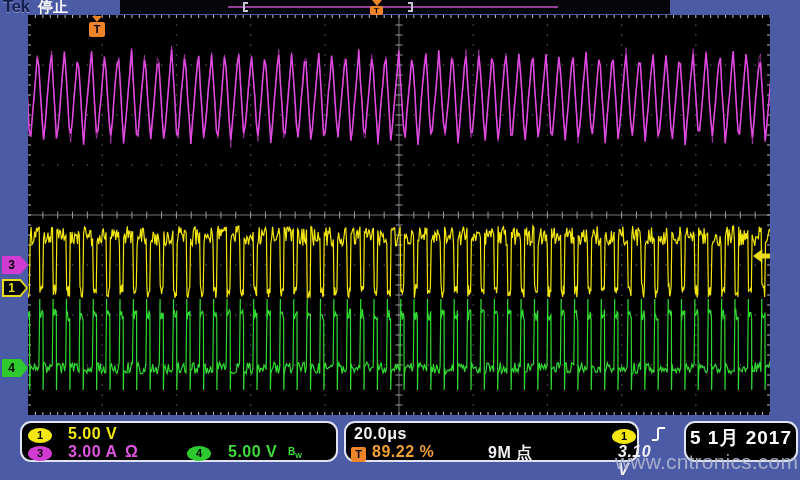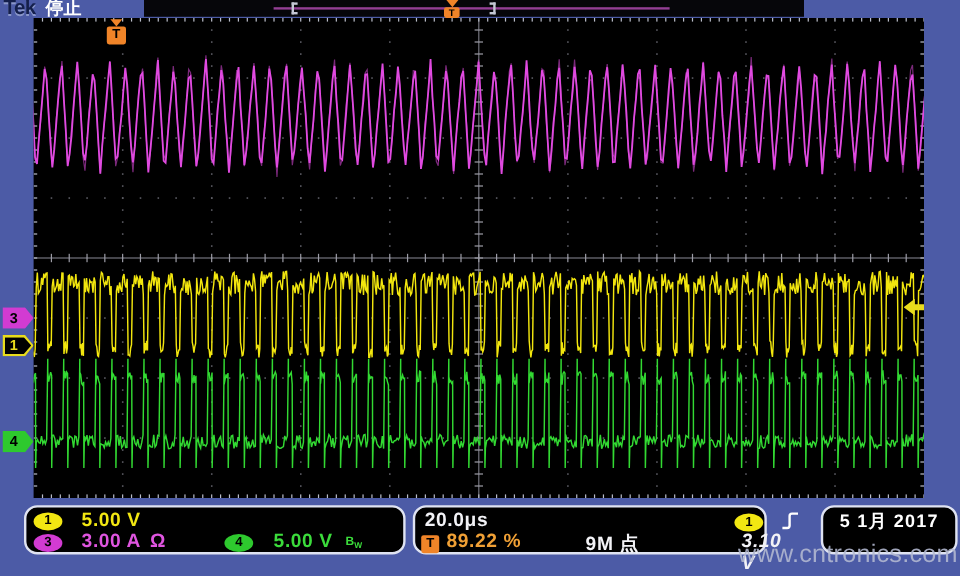--- a/index.html
+++ b/index.html
@@ -62,21 +62,21 @@
   .oval-ch4 { background:#2ec92e; }
   .badge-square { display:inline-block; width:15px; height:15px; background:#f08428; border-radius:2px;
                   color:#000; font-size:11px; font-weight:bold; text-align:center; line-height:15px;
                   vertical-align:middle; }
   .readout { font-size:16px; font-weight:bold; vertical-align:middle; letter-spacing:0.5px; }
   .c-yellow { color:#f2e712; } .c-magenta { color:#e055e0; } .c-green { color:#3bdc3b; }
   .c-white { color:#f2f2f6; } .c-orange { color:#f0a035; }
   .bw-badge { font-size:10px; font-weight:bold; color:#3bdc3b; vertical-align:middle; }
   .bw-badge sub { font-size:7px; }
   .abs { position:absolute; }
-  .date-line { font-size:15px; font-weight:bold; color:#fff; letter-spacing:1px; }
+  .date-line { font-size:19px; font-weight:bold; color:#fff; letter-spacing:1px; }
 
   .watermark { position:absolute; left:615px; top:450px; font-size:21px; color:#b4bad2;
                opacity:0.88; z-index:9; letter-spacing:0.2px; }
 </style>
 </head>
 <body>
 
 <div class="screen">
 
   <div class="brand">Tek</div>

